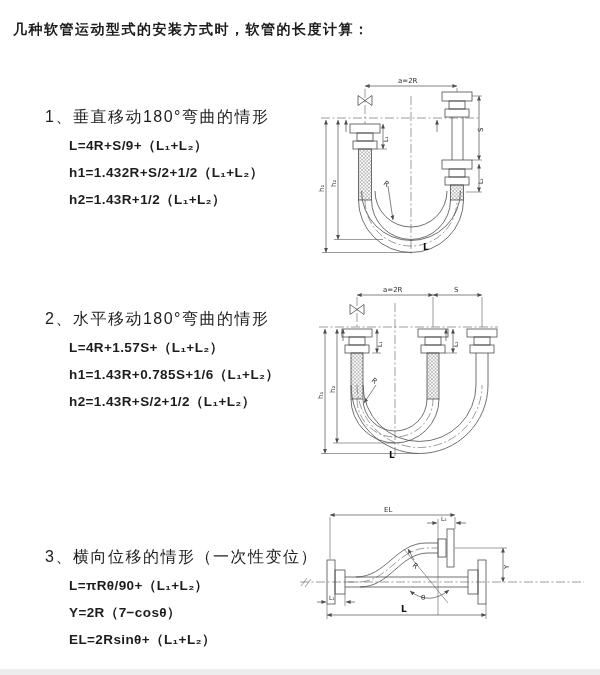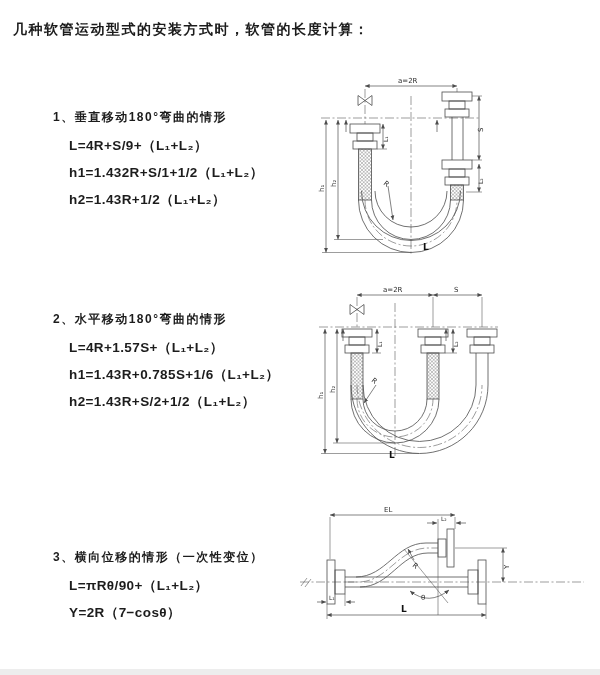--- a/index.html
+++ b/index.html
@@ -12,21 +12,21 @@
     overflow:hidden;
   }
   .page-title {
     position:absolute; left:13px; top:21px;
     font-size:14px; font-weight:700; letter-spacing:1.5px;
   }
   .section { position:absolute; left:45px; }
   .sec1 { top:108px; }
   .sec2 { top:310px; }
   .sec3 { top:548px; }
-  .sec-heading { font-size:12px; font-weight:700; letter-spacing:1.5px; line-height:18px;margin-left:8px; }
+  .sec-heading { font-size:16px; font-weight:400; letter-spacing:1.5px; line-height:18px; }
   .formula {
     font-size:13.5px; font-weight:600; letter-spacing:0.4px;
     margin:12px 0 0 24px; line-height:15px; white-space:nowrap;
   }
   .diagram { position:absolute; }
   .dg1 { left:313px; top:72px; }
   .dg2 { left:313px; top:281px; }
   .dg3 { left:298px; top:503px; }
   svg { display:block; }
   svg text { font-family:"DejaVu Sans",sans-serif; fill:#2e2e2e; }
@@ -40,21 +40,21 @@
   .bottom-edge { position:absolute; left:0; bottom:0; width:600px; height:6px; background:#ededed; }
 </style>
 </head>
 <body>
 
 <div class="page-title">几种软管运动型式的安装方式时，软管的长度计算：</div>
 
 <div class="section sec1">
   <div class="sec-heading">1、垂直移动180°弯曲的情形</div>
   <div class="formula">L=4R+S/9+（L₁+L₂）</div>
-  <div class="formula">h1=1.432R+S/1+1/2（L₁+L₂）</div>
+  <div class="formula">h1=1.432R+S/2+1/2（L₁+L₂）</div>
   <div class="formula">h2=1.43R+1/2（L₁+L₂）</div>
 </div>
 
 <div class="diagram dg1">
 <svg width="277" height="187" viewBox="0 0 277 187">
   <defs>
     <marker id="d1a" viewBox="0 0 8 8" refX="7" refY="4" markerWidth="7.5" markerHeight="7.5" orient="auto-start-reverse">
       <path d="M0,1 L7,4 L0,7 z" fill="#4d4d4d"></path>
     </marker>
     <pattern id="d1h" width="3.5" height="3.5" patternUnits="userSpaceOnUse">
@@ -226,20 +226,21 @@
     <text class="lbl" font-size="8" transform="translate(58,100) rotate(40)">R</text>
     <text class="lbl-b" font-size="7" x="76" y="177">L</text>
   </g>
 </svg>
 </div>
 
 <div class="section sec3">
   <div class="sec-heading">3、横向位移的情形（一次性变位）</div>
   <div class="formula">L=πRθ/90+（L₁+L₂）</div>
   <div class="formula">Y=2R（7−cosθ）</div>
+  <div class="formula">EL=2Rsinθ+（L₁+L₂）</div>
 </div>
 
 <div class="diagram dg3">
 <svg width="290" height="140" viewBox="0 0 290 140">
   <defs>
     <marker id="d3a" viewBox="0 0 8 8" refX="7" refY="4" markerWidth="7.5" markerHeight="7.5" orient="auto-start-reverse">
       <path d="M0,1 L7,4 L0,7 z" fill="#4d4d4d"></path>
     </marker>
   </defs>
 

